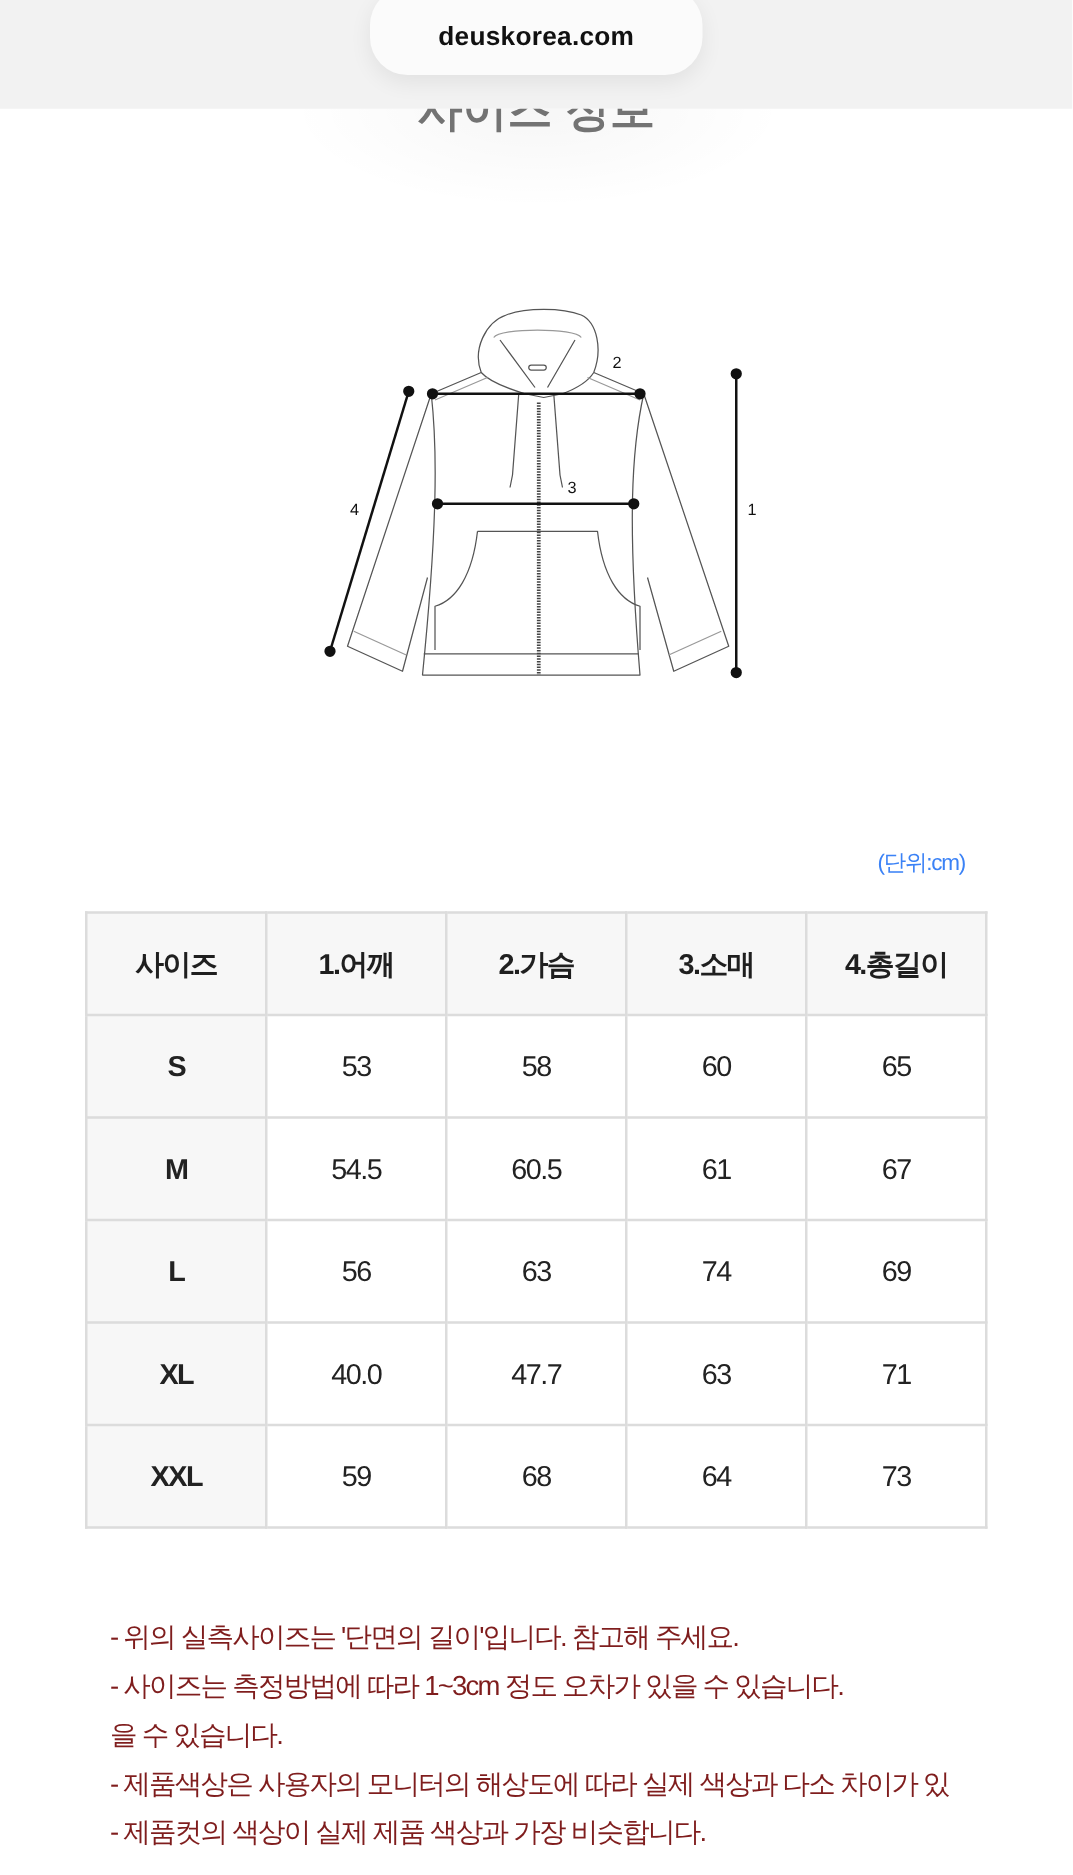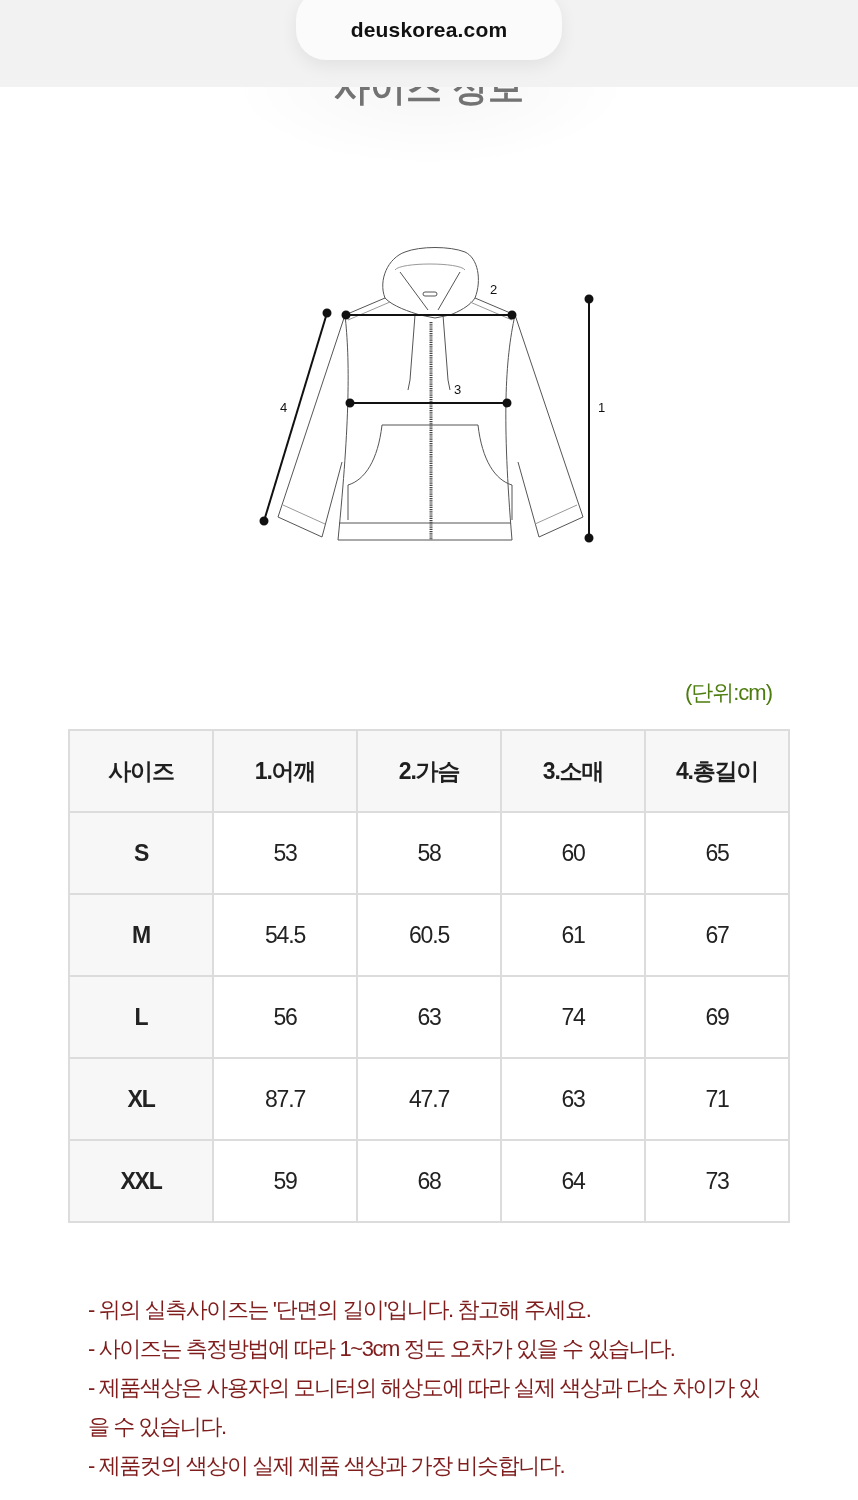--- a/index.html
+++ b/index.html
@@ -53,21 +53,21 @@
       width: 370px; height: 310px;
     }
     .diagram svg { width: 370px; height: 310px; display: block; }
     .dim-label {
       position: absolute; font-size: 13px; color: #111;
     }
 
     
     .unit {
       position: absolute; right: 86px; top: 678px;
-      font-size: 22px; color: #4d7c0f; letter-spacing: -1px;
+      font-size: 18px; color: #3b82f6; letter-spacing: -1px;
     }
 
     
     .size-table {
       position: absolute; left: 68px; top: 729px;
       width: 722px;
       border-collapse: collapse;
       table-layout: fixed;
     }
     .size-table th, .size-table td {
@@ -199,36 +199,36 @@
       </tr>
       <tr>
         <td class="size-cell">L</td>
         <td>56</td>
         <td>63</td>
         <td>74</td>
         <td>69</td>
       </tr>
       <tr>
         <td class="size-cell">XL</td>
-        <td>87.7</td>
+        <td>40.0</td>
         <td>47.7</td>
         <td>63</td>
         <td>71</td>
       </tr>
       <tr>
         <td class="size-cell">XXL</td>
         <td>59</td>
         <td>68</td>
         <td>64</td>
         <td>73</td>
       </tr>
     </tbody>
   </table>
 
   <ul class="notes">
     <li>- 위의 실측사이즈는 '단면의 길이'입니다. 참고해 주세요.</li>
     <li>- 사이즈는 측정방법에 따라 1~3cm 정도 오차가 있을 수 있습니다.</li>
+    <li>을 수 있습니다.</li>
     <li>- 제품색상은 사용자의 모니터의 해상도에 따라 실제 색상과 다소 차이가 있</li>
-    <li>을 수 있습니다.</li>
     <li>- 제품컷의 색상이 실제 제품 색상과 가장 비슷합니다.</li>
   </ul>
 
 </div>
 
 </body></html>

